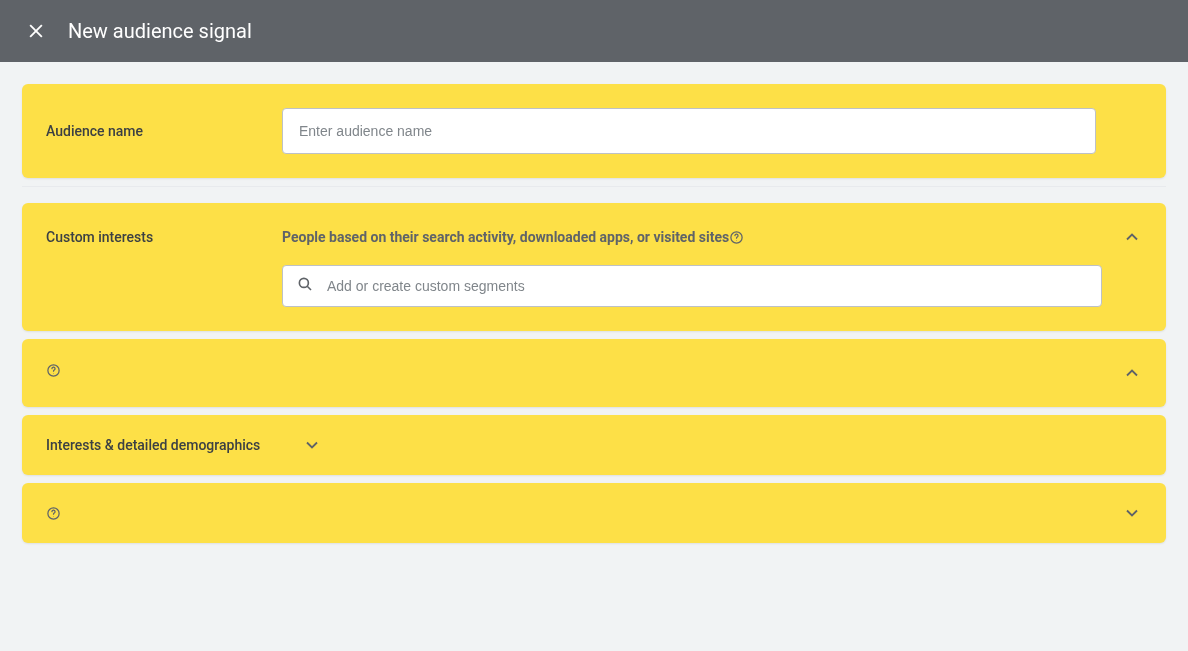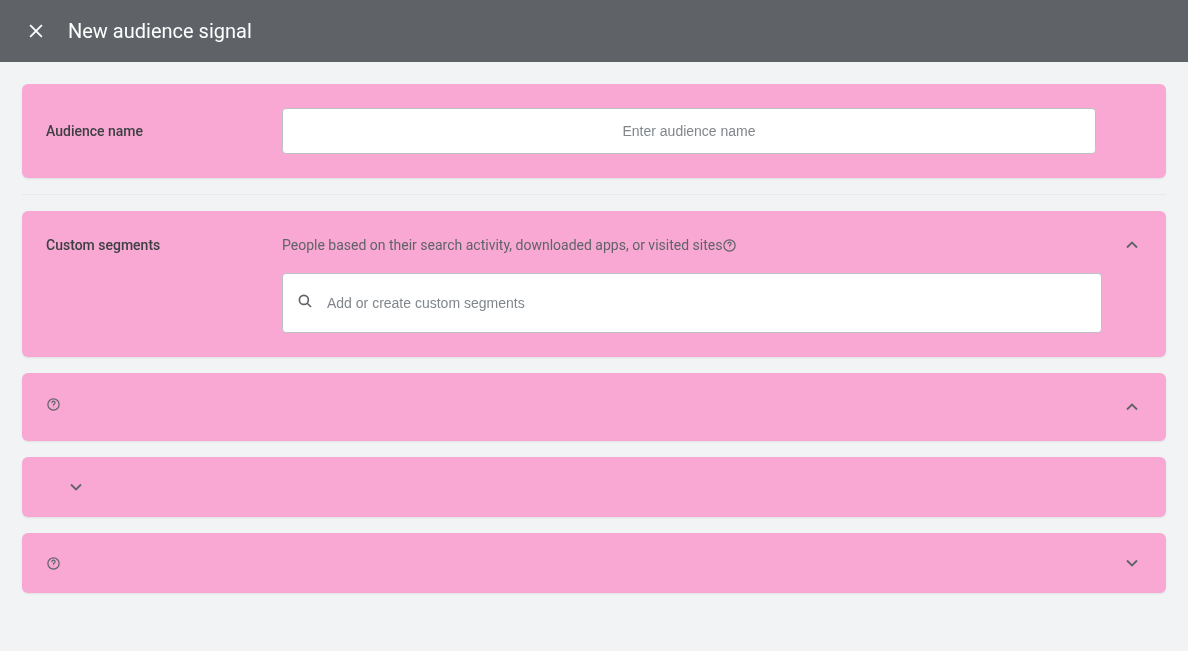--- a/index.html
+++ b/index.html
@@ -33,24 +33,24 @@
     .header-title {
       color: #fff;
       font-size: 20px;
       font-weight: 400;
       margin-left: 12px;
     }
     .content {
       padding: 22px;
     }
     .card {
-      background: #f9a8d4;
+      background: #fde047;
       border-radius: 6px;
       box-shadow: 0 1px 2px rgba(0,0,0,0.08);
-      margin-bottom: 16px;
+      margin-bottom: 8px;
     }
     .card-body {
       display: flex;
       padding: 24px;
     }
     .card-body.collapsed {
       padding: 20px 24px;
       align-items: center;
     }
     .card-label {
@@ -62,20 +62,21 @@
       line-height: 20px;
     }
     .card-main {
       flex: 1;
       min-width: 0;
     }
     .card-desc-row {
       display: flex;
       align-items: center;
       gap: 0;
+      font-weight: bold;
     }
     .card-desc {
       font-size: 14px;
       color: #5f6368;
       line-height: 20px;
     }
     .help-icon {
       color: #5f6368;
       display: inline-flex;
       align-items: center;
@@ -99,40 +100,39 @@
     }
     .text-input {
       width: 100%;
       height: 46px;
       border: 1px solid #bdc1c6;
       border-radius: 4px;
       padding: 0 16px;
       font-size: 14px;
       color: #3c4043;
       outline: none;
-      text-align: center;
     }
     .text-input::placeholder {
       color: #80868b;
     }
     .search-input-wrap {
       position: relative;
       margin-top: 18px;
     }
     .search-input-wrap .search-icon {
       position: absolute;
       left: 14px;
       top: 50%;
       transform: translateY(-50%);
       color: #5f6368;
       pointer-events: none;
     }
     .search-input {
       width: 100%;
-      height: 60px;
+      height: 42px;
       border: 1px solid #bdc1c6;
       border-radius: 4px;
       padding: 0 16px 0 44px;
       font-size: 14px;
       color: #3c4043;
       outline: none;
     }
     .search-input::placeholder {
       color: #80868b;
     }
@@ -169,21 +169,21 @@
       <div class="card-main">
         <input type="text" class="text-input" placeholder="Enter audience name" style="">
       </div>
     </div>
   </div>
 
   <div class="divider"></div>
 
   <div class="card">
     <div class="card-body">
-      <div class="card-label">Custom segments</div>
+      <div class="card-label">Custom interests</div>
       <div class="card-main">
         <div class="card-desc-row">
           <span class="card-desc">People based on their search activity, downloaded apps, or visited sites</span>
           <span class="help-icon">
             <svg width="15" height="15" viewBox="0 0 24 24" fill="none" stroke="currentColor" stroke-width="2">
               <circle cx="12" cy="12" r="9"></circle>
               <path d="M9.5 9a2.5 2.5 0 1 1 3.5 2.3c-.8.4-1 1-1 1.7" stroke-linecap="round"></path>
               <circle cx="12" cy="17" r="0.6" fill="currentColor" stroke="none"></circle>
             </svg>
           </span>
@@ -226,20 +226,21 @@
           <svg width="20" height="20" viewBox="0 0 24 24" fill="none" stroke="currentColor" stroke-width="2.2">
             <polyline points="6 15 12 9 18 15"></polyline>
           </svg>
         </span>
       </div>
     </div>
   </div>
 
   <div class="card">
     <div class="card-body collapsed">
+      <div class="card-label">Interests &amp; detailed demographics</div>
       <div class="expand-col center">
         <span class="chevron">
           <svg width="20" height="20" viewBox="0 0 24 24" fill="none" stroke="currentColor" stroke-width="2.2">
             <polyline points="6 9 12 15 18 9"></polyline>
           </svg>
         </span>
       </div>
     </div>
   </div>
 

